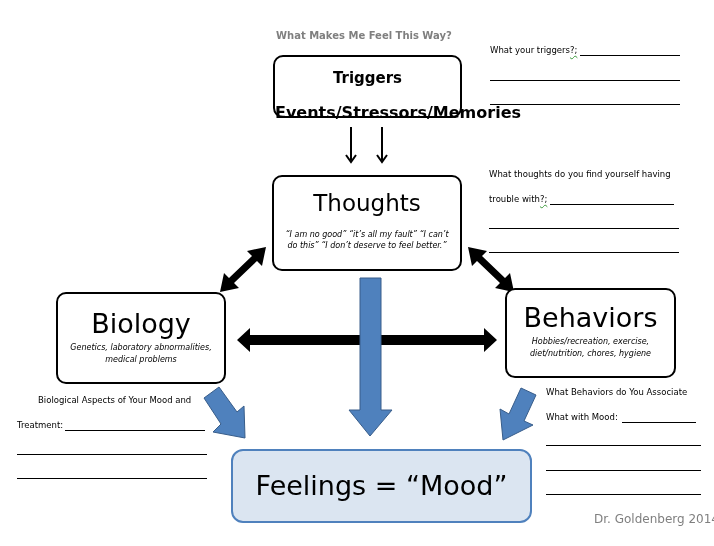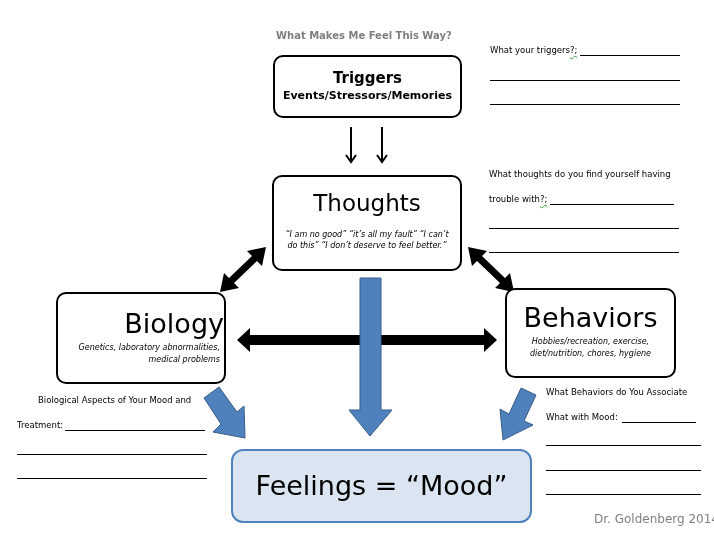--- a/index.html
+++ b/index.html
@@ -2,25 +2,25 @@
 <html><head>
 <meta charset="utf-8">
 <style>
   html, body { margin: 0; padding: 0; background: #ffffff; }
   body { width: 714px; height: 546px; position: relative; overflow: hidden; font-family: "DejaVu Sans", "Liberation Sans", sans-serif; color: #000; }
   .abs { position: absolute; }
   .box { position: absolute; background: #fff; border: 2px solid #000; border-radius: 10px; box-sizing: border-box; text-align: center; }
   .header-q { left: 276px; top: 30px; width: 180px; font-size: 10px; font-weight: bold; color: #7f7f7f; white-space: nowrap; }
   #triggers { left: 273px; top: 55px; width: 189px; height: 63px; }
   #triggers .t1 { font-size: 15px; font-weight: bold; margin-top: 12px; line-height: 18px; }
-  #triggers .t2 { font-size: 11px; font-weight: bold; line-height: 15px; margin-top: 1px; }
+  #triggers .t2 { font-size: 16px; font-weight: bold; line-height: 15px; margin-top: 18px; }
   #thoughts { left: 272px; top: 175px; width: 190px; height: 96px; }
   #thoughts .t1 { font-size: 23px; line-height: 32px; margin-top: 10px; }
   #thoughts .t2 { font-size: 8px; font-style: italic; line-height: 11px; padding: 0 10px; margin-top: 10px; }
-  #biology { left: 56px; top: 292px; width: 170px; height: 92px; text-align: right; }
+  #biology { left: 56px; top: 292px; width: 170px; height: 92px; }
   #biology .t1 { font-size: 27px; line-height: 32px; margin-top: 14px; }
   #biology .t2 { font-size: 8px; font-style: italic; line-height: 12px; padding: 0 4px; margin-top: 2px; }
   #behaviors { left: 505px; top: 288px; width: 171px; height: 90px; }
   #behaviors .t1 { font-size: 27px; line-height: 32px; margin-top: 12px; }
   #behaviors .t2 { font-size: 8px; font-style: italic; line-height: 12px; padding: 0 6px; margin-top: 2px; }
   #feelings { left: 231px; top: 449px; width: 301px; height: 74px; background: #dbe5f1; border: 2px solid #4f81bd; border-radius: 12px; }
   #feelings .t1 { font-size: 27px; line-height: 32px; margin-top: 19px; white-space: nowrap; }
   .note { position: absolute; font-size: 8.5px; white-space: nowrap; color: #000; }
   .fill { position: absolute; border-bottom: 1px solid #000; height: 0; }
   .squig { text-decoration: underline wavy #3c9a3c; text-underline-offset: 2px; }

